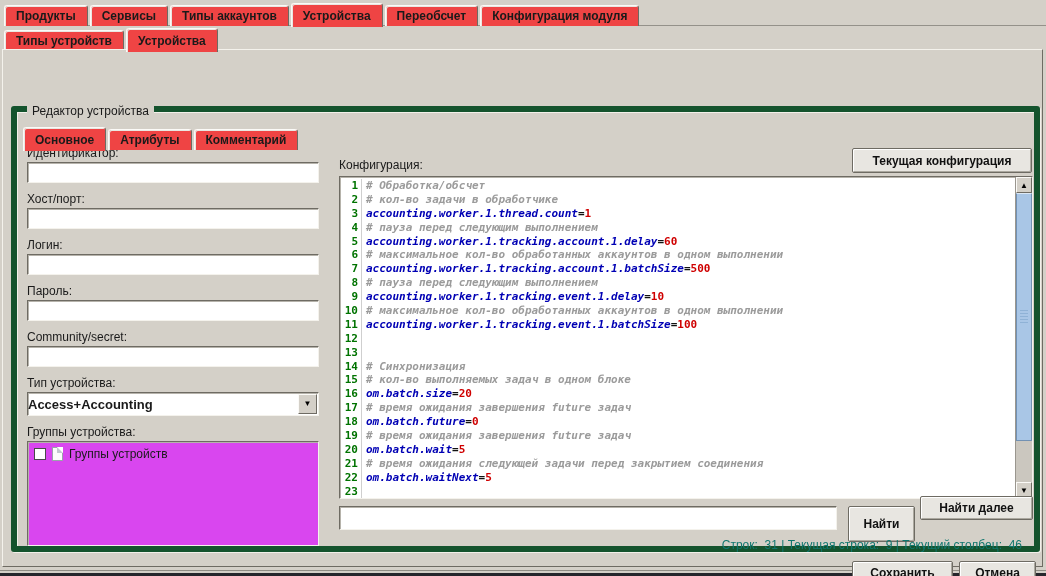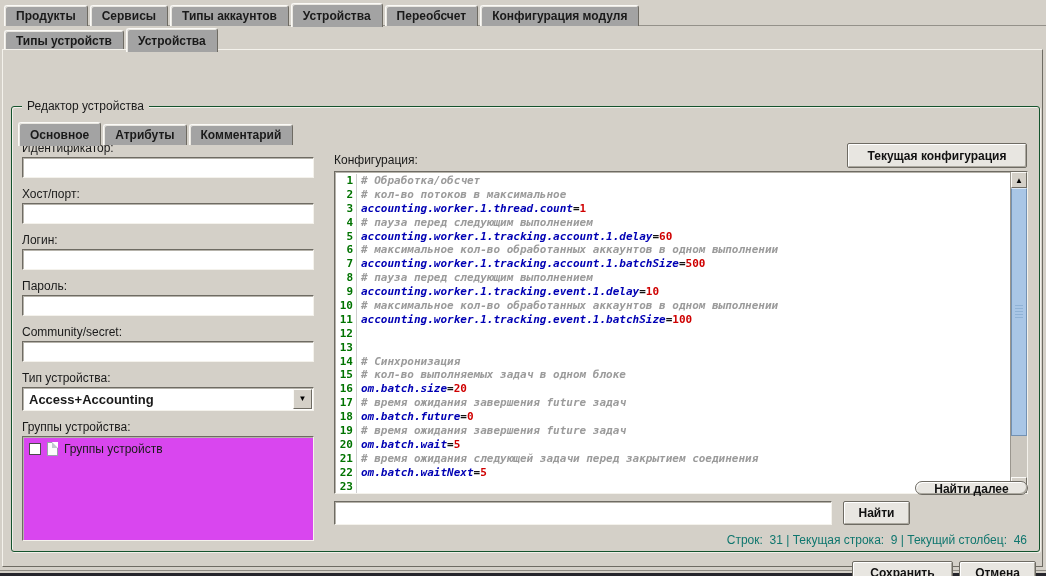--- a/index.html
+++ b/index.html
@@ -8,56 +8,56 @@
     position:relative; background:#d4d0c8; overflow:hidden;
     font-family:"Liberation Sans", sans-serif; font-size:12px; color:#1a1a1a;
   }
   
   .tabstrip { position:absolute; left:4px; right:0; height:24px; }
   #row1 { top:2px; border-bottom:1px solid #94918a; }
   #row2 { top:27px; }
   .tab {
     display:inline-block; vertical-align:bottom; position:relative;
     font-weight:bold; padding:3px 11px 3px; margin-right:2px;
-    background:#a3a3a3; border:1px solid; border-color:#fbfaf7 #6e6b63 #6e6b63 #fbfaf7;
+    background:#ef4444; border:1px solid; border-color:#fbfaf7 #6e6b63 #6e6b63 #fbfaf7;
     border-bottom:none; border-radius:3px 3px 0 0; cursor:default;
     box-shadow:inset 1px 1px 0 #e9e7e1; margin-top:3px;
   }
   .tab.sel { margin-top:0; padding-top:5px; padding-bottom:4px; margin-bottom:-1px; z-index:5; }
   
   #panel {
     position:absolute; left:2px; top:49px; width:1041px; height:518px;
     background:#d4d0c8; border:1px solid; z-index:1;
     border-color:#f4f2ec #6e6b63 #6e6b63 #f4f2ec;
   }
   
   #groupbox {
     position:absolute; left:8px; top:56px; width:1029px; height:446px;
-    border:1px solid #14532d; border-radius:3px;
+    border:6px solid #14532d; border-radius:3px;
     box-shadow:inset 1px 1px 0 #f2f0ea, 1px 1px 0 #f2f0ea;
   }
   #group-legend {
     position:absolute; left:10px; top:-8px; padding:0 5px; background:#d4d0c8;
   }
   #innertabs { position:absolute; left:6px; top:14px; height:24px; }
   
   #form { position:absolute; left:10px; top:34px; width:292px; }
   .f-label { height:13px; margin-bottom:3px; white-space:nowrap; }
   .textbox {
     width:292px; height:21px; margin-bottom:9px; background:#fff;
     border:1px solid; border-color:#6e6b63 #f4f2ec #f4f2ec #6e6b63;
     box-shadow:inset 1px 1px 0 #b6b3ab; outline:none;
     font-family:"Liberation Sans",sans-serif; font-size:12px; padding:0 4px;
   }
   .combo {
     width:292px; height:24px; margin-bottom:9px; background:#fff; display:flex;
     border:1px solid; border-color:#6e6b63 #f4f2ec #f4f2ec #6e6b63;
     box-shadow:inset 1px 1px 0 #b6b3ab; align-items:center;
   }
-  .combo-val { flex:1; font-weight:bold; font-size:13px; padding:0 6px; }
+  .combo-val { flex:1; font-weight:bold; font-size:13px; padding:0 0; }
   .combo-btn {
     width:19px; height:20px; margin:1px; background:#d4d0c8; text-align:center;
     border:1px solid; border-color:#fbfaf7 #6e6b63 #6e6b63 #fbfaf7;
     font-size:8px; line-height:18px; color:#000;
   }
   .tree {
     width:292px; height:105px; background:#d946ef;
     border:1px solid; border-color:#6e6b63 #f4f2ec #f4f2ec #6e6b63;
     box-shadow:inset 1px 1px 0 #b6b3ab; padding:3px 2px;
   }
@@ -97,22 +97,22 @@
   .sb-btn { height:16px; flex:none; background:#d4d0c8; text-align:center; font-size:8px;
             line-height:15px; color:#000;
             border:1px solid; border-color:#fbfaf7 #6e6b63 #6e6b63 #fbfaf7; }
   #sb-thumb { height:248px; flex:none; background:#a9c6e6; position:relative;
               border:1px solid #7291b3; border-top:1px solid #dce9f6; }
   #sb-thumb::after { content:''; position:absolute; left:3px; right:3px; top:116px; height:15px;
       background:repeating-linear-gradient(#8fb2d6 0 1px, transparent 1px 3px); }
   .sb-fill { flex:1; }
   
   #search-input { position:absolute; left:322px; top:394px; width:498px; height:24px; margin:0; }
-  #btn-find  { position:absolute; left:831px; top:394px; width:67px; height:24px; }
-  #btn-findnext { position:absolute; left:903px; top:374px; width:113px; height:14px;border-radius:10px; }
+  #btn-find  { position:absolute; left:831px; top:394px; width:67px; height:36px; }
+  #btn-findnext { position:absolute; left:903px; top:384px; width:113px; height:24px; }
   #status { position:absolute; right:12px; top:426px; white-space:pre; color:#0f766e; }
   
   #btn-save   { position:absolute; left:849px; top:511px; width:101px; height:24px; }
   #btn-cancel { position:absolute; left:956px; top:511px; width:77px; height:24px; }
   #bottom-strip { position:absolute; left:0; right:0; bottom:0; height:3px; background:#26262c; }
   #bottom-line { position:absolute; left:0; right:0; bottom:5px; height:1px; background:#8f8c84; }
 </style>
 </head>
 <body>
 
@@ -143,21 +143,21 @@
         </div>
       </div>
     </div>
 
     <div id="config-label">Конфигурация:</div>
     <button id="btn-current" class="btn">Текущая конфигурация</button>
 
     <div id="editor">
       <div id="code">
           <div class="line"><span class="ln">1</span><span class="lc"><span class="cmt"># Обработка/обсчет</span></span></div>
-          <div class="line"><span class="ln">2</span><span class="lc"><span class="cmt"># кол-во потоков в максимальное</span></span></div>
+          <div class="line"><span class="ln">2</span><span class="lc"><span class="cmt"># кол-во задачи в обработчике</span></span></div>
           <div class="line"><span class="ln">3</span><span class="lc"><span class="key">accounting.worker.1.thread.count</span><span class="eq">=</span><span class="val">1</span></span></div>
           <div class="line"><span class="ln">4</span><span class="lc"><span class="cmt"># пауза перед следующим выполнением</span></span></div>
           <div class="line"><span class="ln">5</span><span class="lc"><span class="key">accounting.worker.1.tracking.account.1.delay</span><span class="eq">=</span><span class="val">60</span></span></div>
           <div class="line"><span class="ln">6</span><span class="lc"><span class="cmt"># максимальное кол-во обработанных аккаунтов в одном выполнении</span></span></div>
           <div class="line"><span class="ln">7</span><span class="lc"><span class="key">accounting.worker.1.tracking.account.1.batchSize</span><span class="eq">=</span><span class="val">500</span></span></div>
           <div class="line"><span class="ln">8</span><span class="lc"><span class="cmt"># пауза перед следующим выполнением</span></span></div>
           <div class="line"><span class="ln">9</span><span class="lc"><span class="key">accounting.worker.1.tracking.event.1.delay</span><span class="eq">=</span><span class="val">10</span></span></div>
           <div class="line"><span class="ln">10</span><span class="lc"><span class="cmt"># максимальное кол-во обработанных аккаунтов в одном выполнении</span></span></div>
           <div class="line"><span class="ln">11</span><span class="lc"><span class="key">accounting.worker.1.tracking.event.1.batchSize</span><span class="eq">=</span><span class="val">100</span></span></div>
           <div class="line"><span class="ln">12</span><span class="lc"></span></div>

